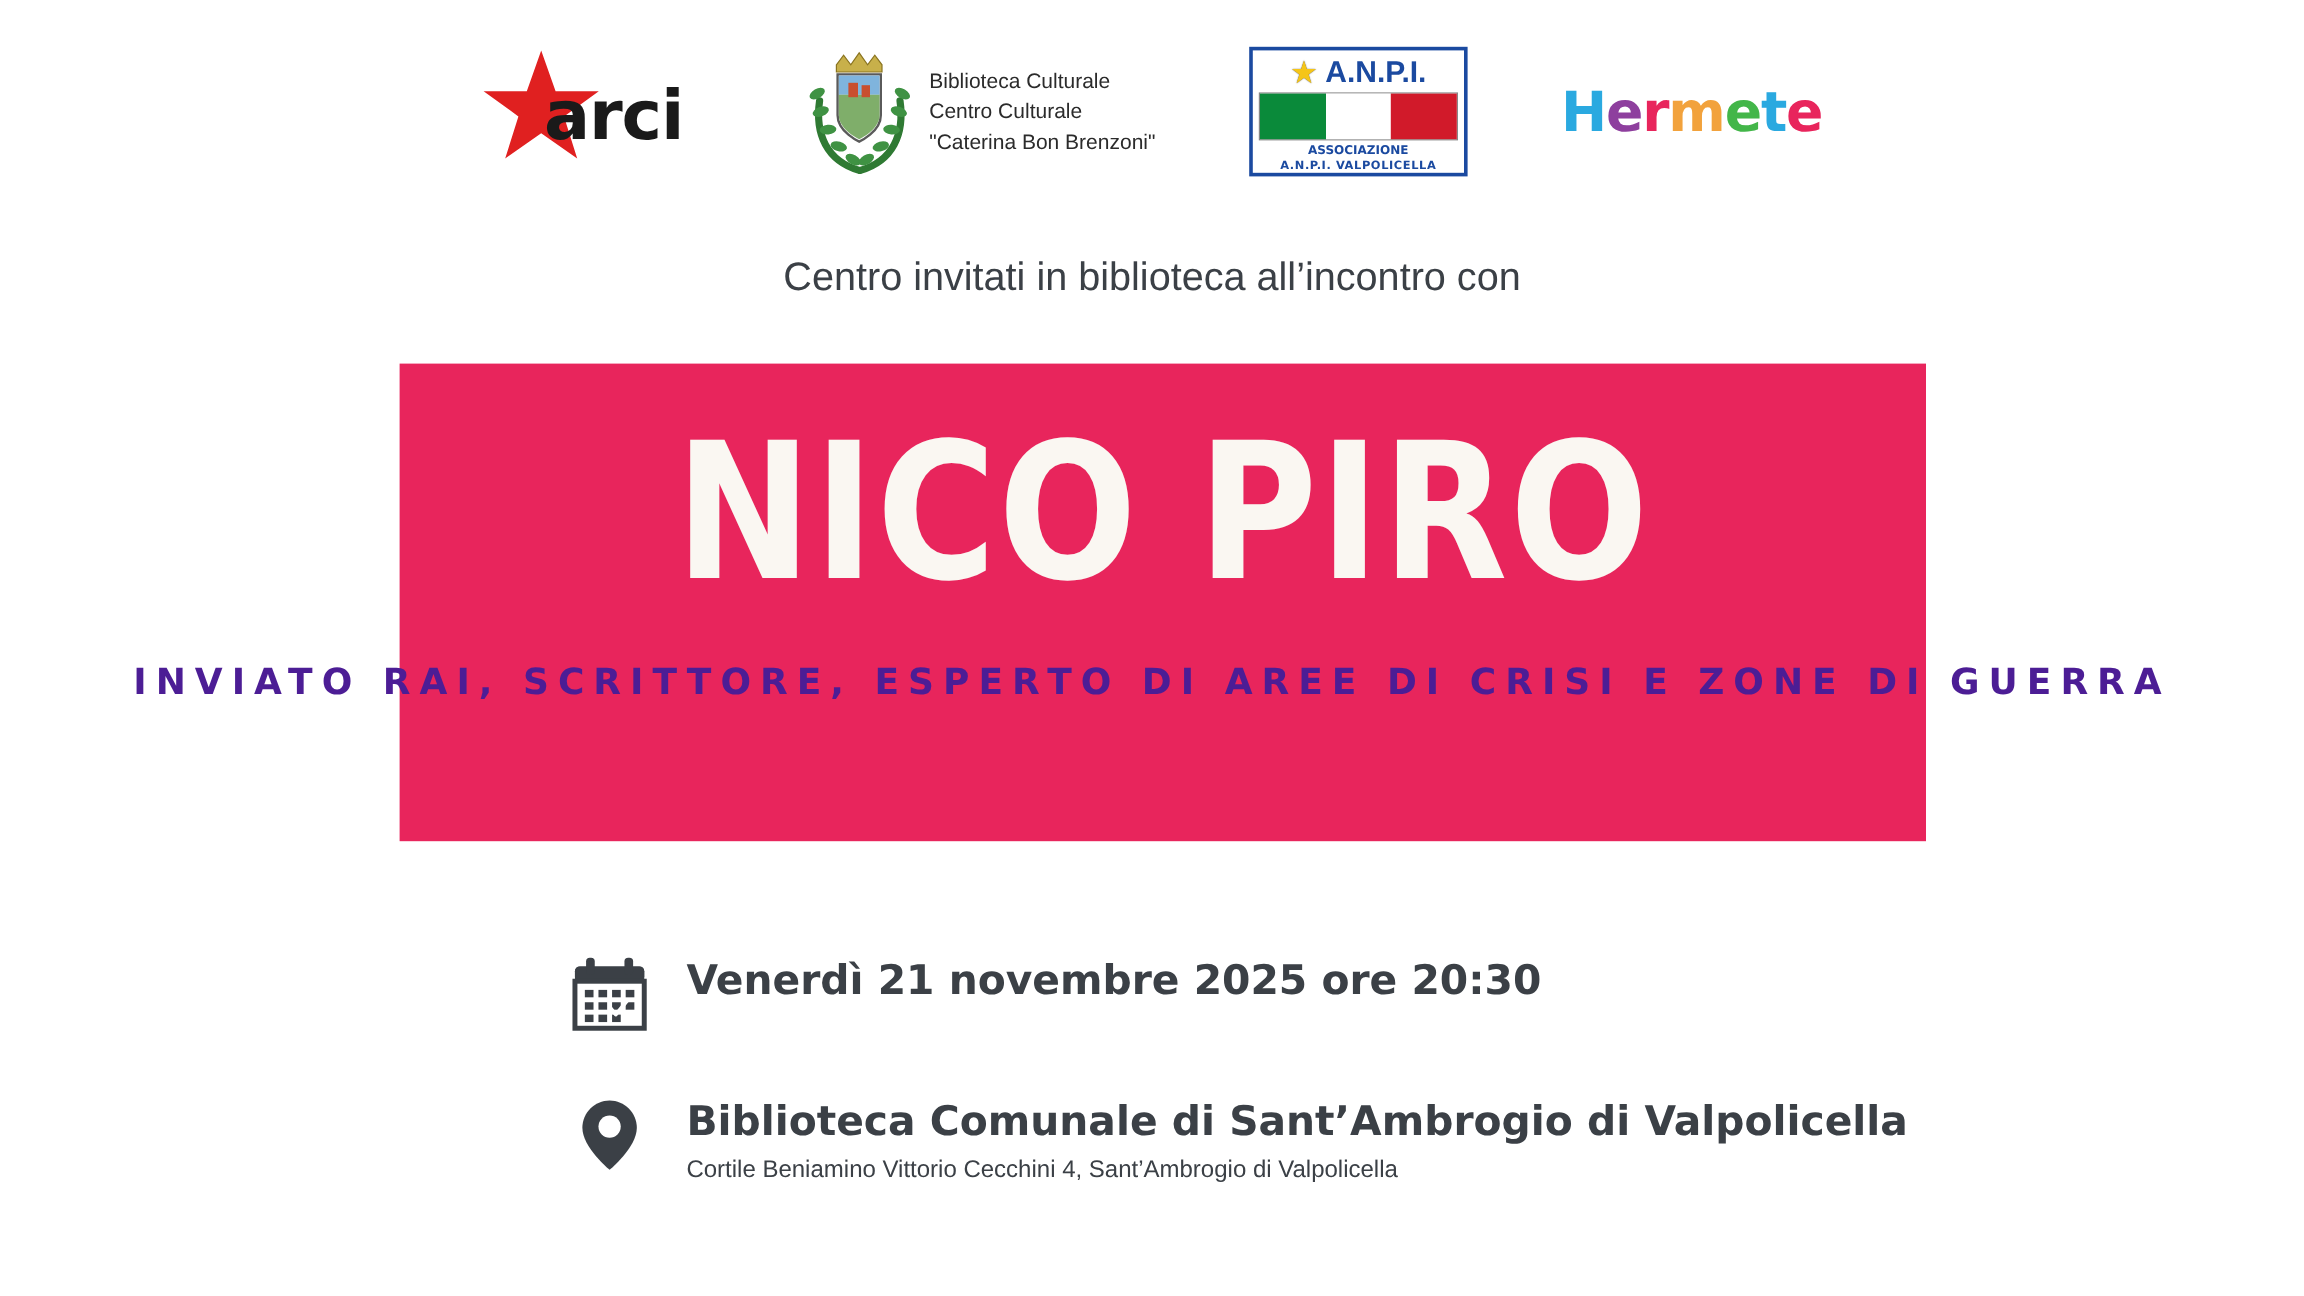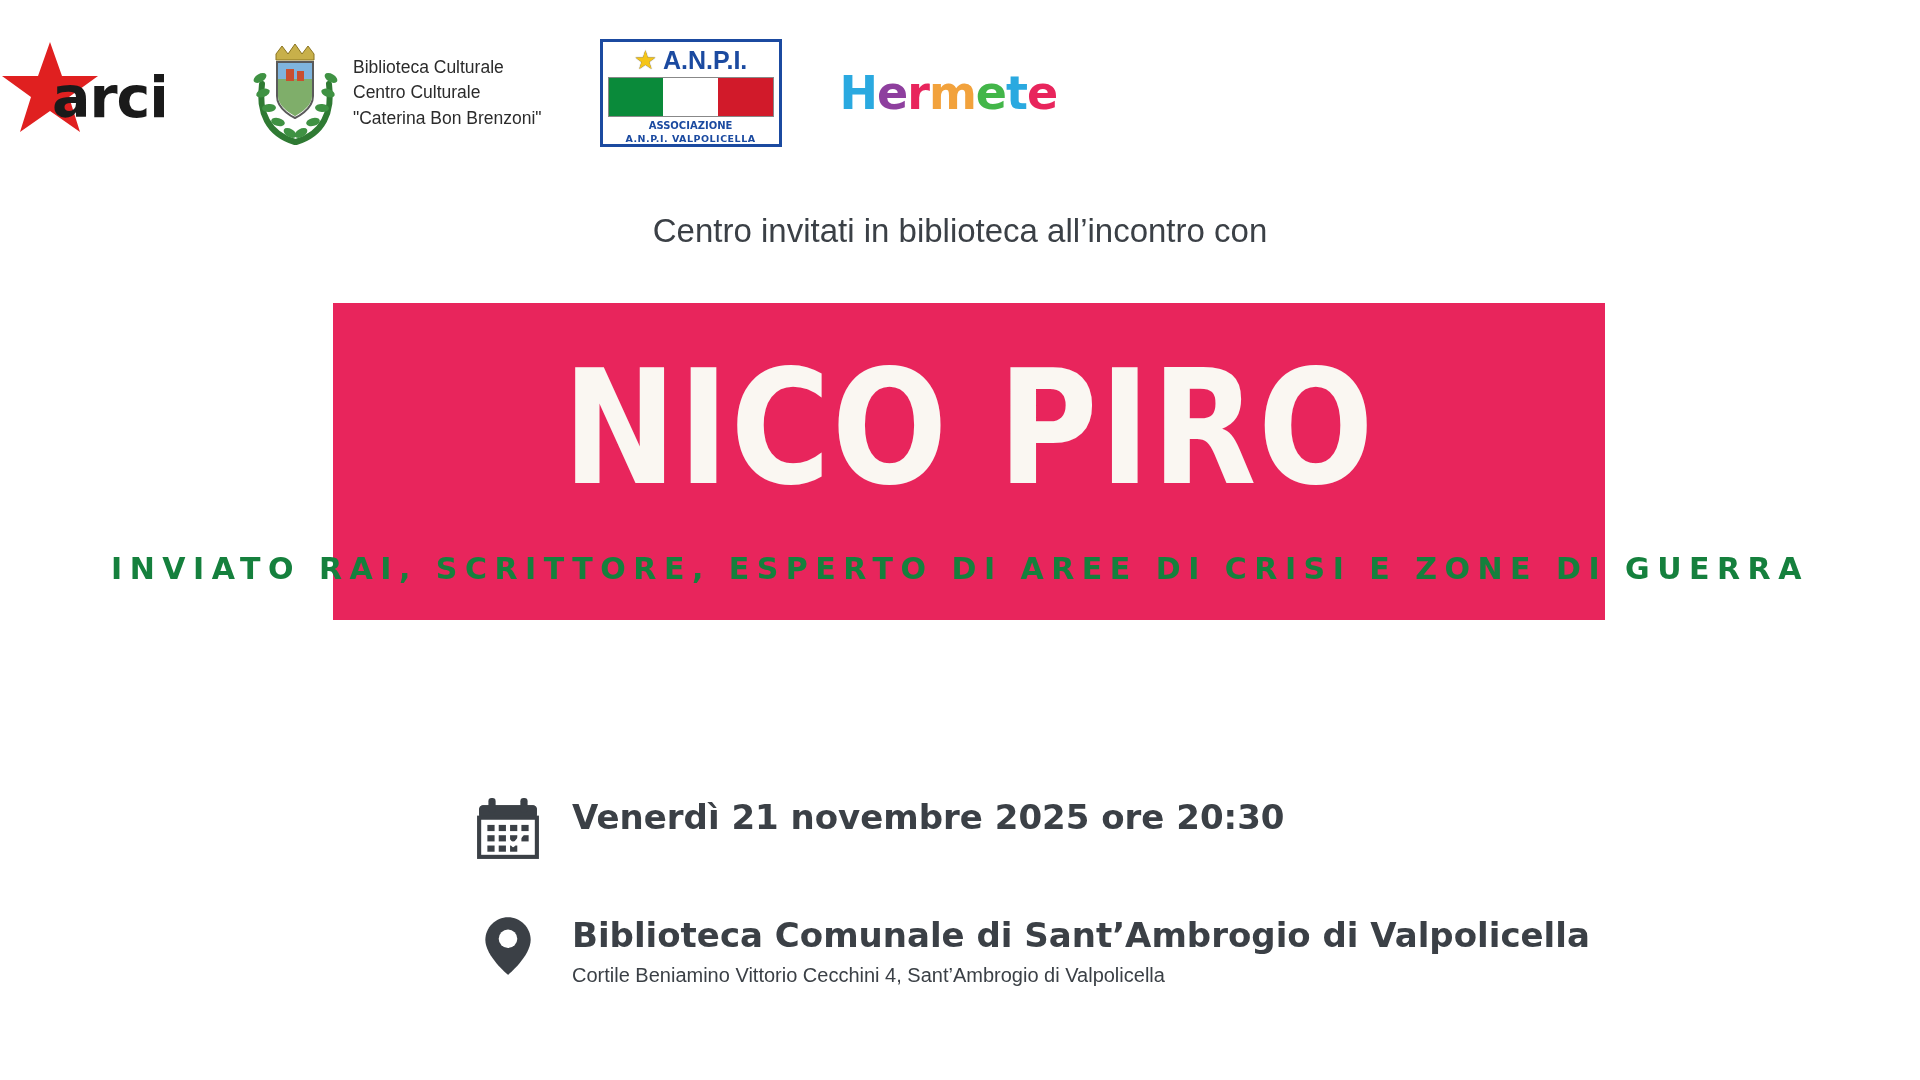--- a/index.html
+++ b/index.html
@@ -19,23 +19,23 @@
   }
 
   
   .logos {
     position: absolute;
     top: 18px;
     left: 0;
     width: 1920px;
     height: 150px;
     display: flex;
-    justify-content: flex-start;
-    align-items: center;
-    gap: 58px;
+    justify-content: center;
+    align-items: center;
+    gap: 78px;
   }
   .logo-block {
     display: flex;
     align-items: center;
     justify-content: center;
   }
 
   
   .arci {
     width: 190px;
@@ -160,21 +160,21 @@
     font-size: 33px;
     color: #3b4046;
   }
 
   
   .band {
     position: absolute;
     left: 333px;
     top: 303px;
     width: 1272px;
-    height: 317px;
+    height: 398px;
     background: #e8255c;
   }
   .name {
     position: absolute;
     left: 0;
     top: 46px;
     width: 1272px;
     text-align: center;
     font-family: "DejaVu Sans", sans-serif;
     font-weight: 700;
@@ -187,21 +187,21 @@
   .subtitle {
     position: absolute;
     left: 0;
     top: 551px;
     width: 1920px;
     text-align: center;
     font-family: "DejaVu Sans", sans-serif;
     font-weight: 700;
     font-size: 30px;
     letter-spacing: 7.5px;
-    color: #15803d;
+    color: #4c1d95;
   }
 
   
   .details {
     position: absolute;
     left: 470px;
     top: 790px;
     width: 1100px;
   }
   .detail-row {

